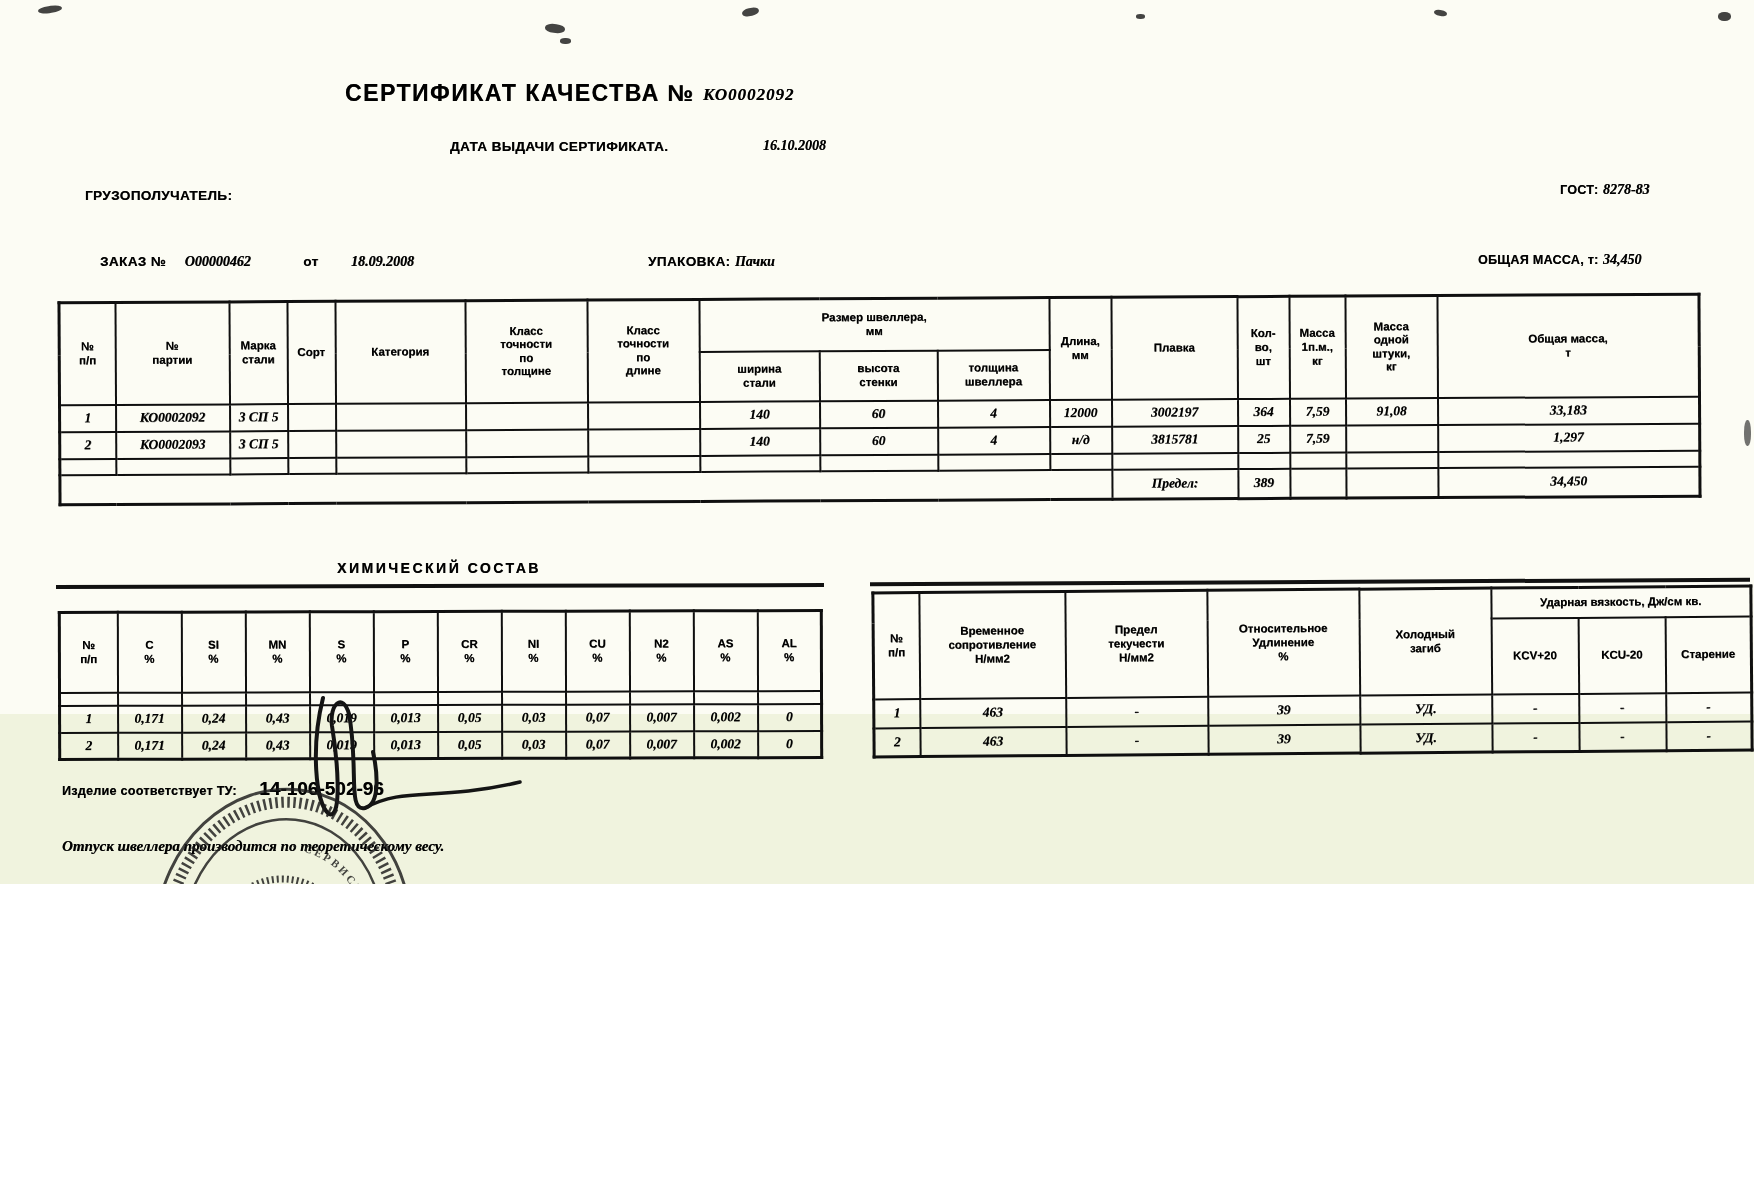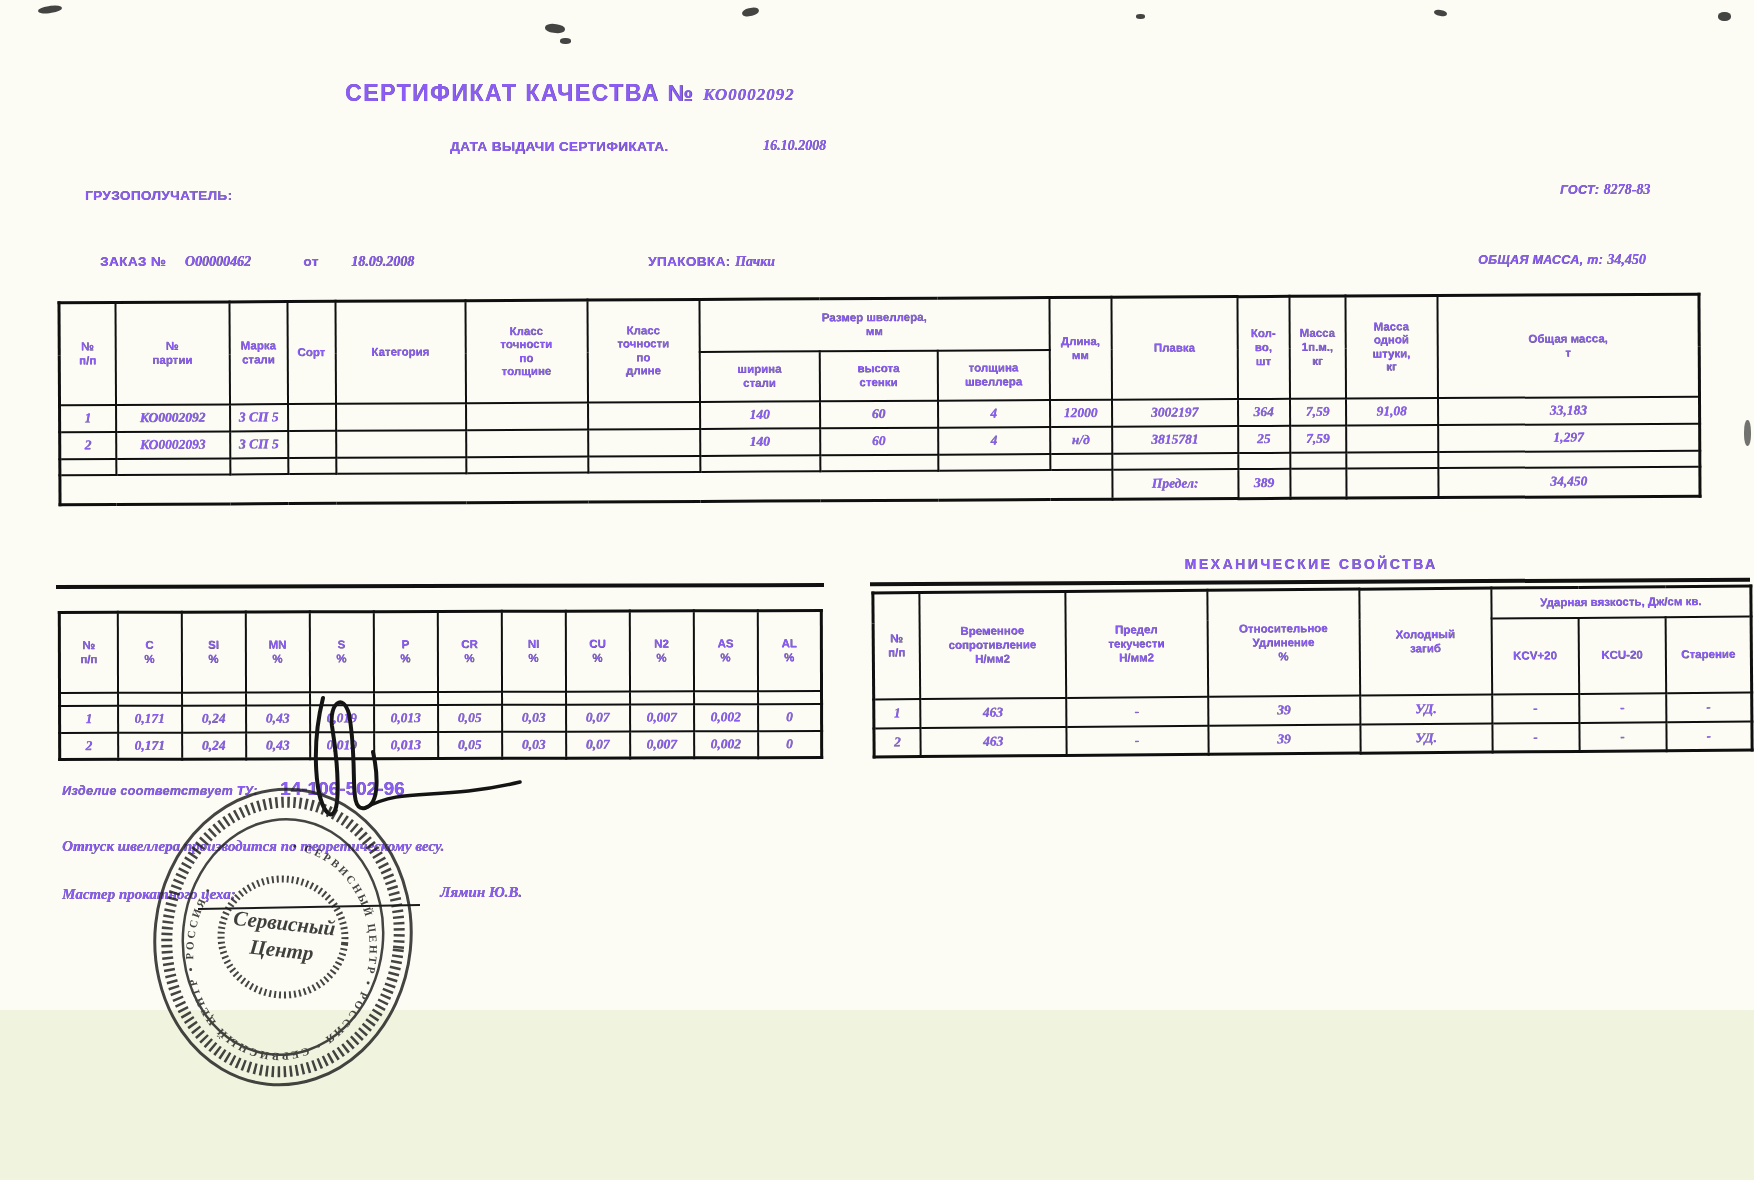--- a/index.html
+++ b/index.html
@@ -1,28 +1,28 @@
 <!DOCTYPE html>
 <html><head>
 <meta charset="utf-8">
 <style>
   html,body{margin:0;padding:0;}
   .page{
-    position:relative; width:1754px; height:1180px; overflow:hidden;
+    position:relative; width:1754px; height:884px; overflow:hidden;
     background:#fcfcf4;
     font-family:"Liberation Sans", sans-serif;
-    color:#8b5cf6;
+    color:#000000;
   }
   .bottom-strip{position:absolute;left:0;bottom:0;width:100%;height:170px;background:#f0f3de;}
   .abs{position:absolute;}
   .ink{text-shadow:0.3px 0.3px 0.6px rgba(15,15,15,0.75);}
   .title{font-size:23px;font-weight:bold;letter-spacing:1.5px;}
   .cert-no{font:italic bold 17px "Liberation Serif", serif;letter-spacing:1px;}
   .lbl{font-weight:bold;font-size:13.5px;letter-spacing:.4px;}
-  .lbl-sm{font-weight:bold;font-size:12.5px;letter-spacing:.3px;font-style:italic;}
+  .lbl-sm{font-weight:bold;font-size:12.5px;letter-spacing:.3px;}
   .vital{font:italic bold 14px "Liberation Serif", serif;}
   table{border-collapse:collapse;table-layout:fixed;background:transparent;}
   .grid{border:3px solid #0f0f0f;}
   .grid th,.grid td{border:2px solid #0f0f0f;text-align:center;vertical-align:middle;
       white-space:pre-line;padding:1px 2px;overflow:hidden;}
   .grid th{font-weight:bold;font-size:11.5px;line-height:1.18;
       text-shadow:0.3px 0.3px 0.5px rgba(15,15,15,0.7);}
   .grid td.v{font:italic bold 13.5px "Liberation Serif", serif;
       text-shadow:0.3px 0.3px 0.5px rgba(15,15,15,0.6);}
   .sec-title{font-size:14px;font-weight:bold;letter-spacing:2.5px;text-align:center;}
@@ -196,20 +196,21 @@
         <td colspan="11"></td>
         <td class="v">Предел:</td>
         <td class="v">389</td>
         <td></td>
           <td></td>
         <td class="v">34,450</td>
       </tr>
     </tbody>
   </table>
 
+  <div class="abs sec-title ink" style="left:58px;top:560px;width:762px">ХИМИЧЕСКИЙ СОСТАВ</div>
   <div class="abs rule" style="left:56px;top:584px;width:768px;transform:rotate(-0.15deg)"></div>
 
   <table class="abs grid" style="left:58px;top:610px;width:762px;transform:rotate(-0.15deg)">
     <colgroup>
       <col style="width:58px">
         <col style="width:64px">
         <col style="width:64px">
         <col style="width:64px">
       <col style="width:64px">
         <col style="width:64px">
@@ -287,21 +288,20 @@
         <td class="v">0,05</td>
         <td class="v">0,03</td>
         <td class="v">0,07</td>
         <td class="v">0,007</td>
         <td class="v">0,002</td>
         <td class="v">0</td>
       </tr>
     </tbody>
   </table>
 
-  <div class="abs sec-title ink" style="left:872px;top:556px;width:878px">МЕХАНИЧЕСКИЕ СВОЙСТВА</div>
   <div class="abs rule" style="left:870px;top:580px;width:880px;transform:rotate(-0.3deg)"></div>
 
   <table class="abs grid" style="left:872px;top:588px;width:878px;transform:rotate(-0.45deg)">
     <colgroup>
       <col style="width:46px">
         <col style="width:146px">
         <col style="width:142px">
         <col style="width:152px">
       <col style="width:132px">
         <col style="width:87px">

